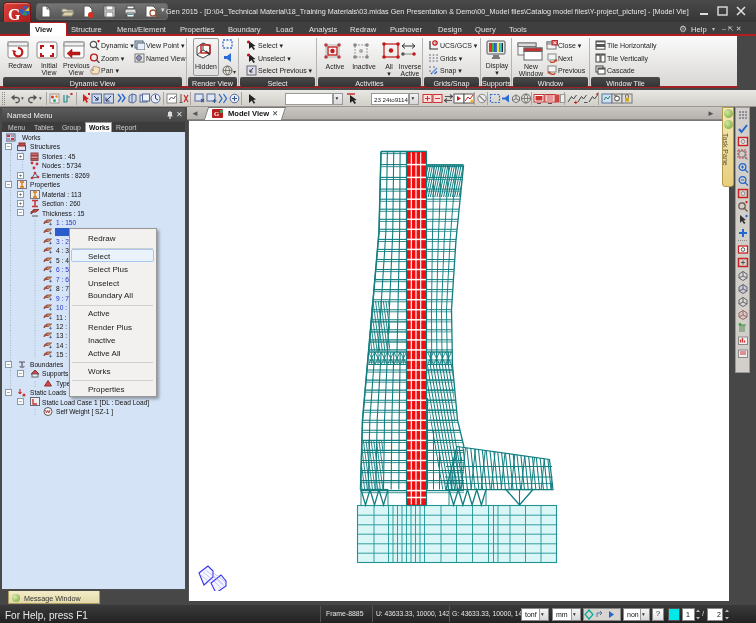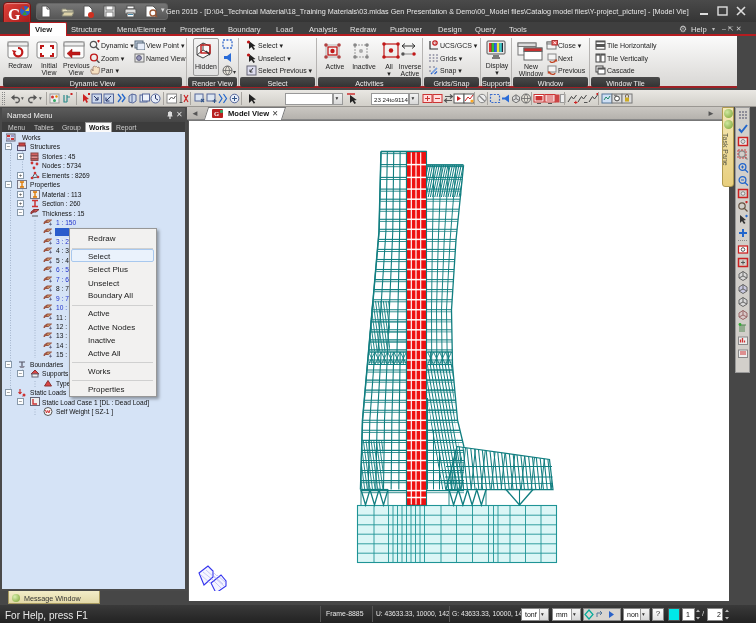--- a/index.html
+++ b/index.html
@@ -897,21 +897,21 @@
 <div class="abs" style="left:68.5px;top:228px;width:88px;height:168.5px;background:#f2f1f0;border:1px solid #979797;box-shadow:2px 2px 3px rgba(0,0,0,.35);"></div>
 <div class="tx" style="left:88px;top:233.6px;font-size:8px;color:#1a1a1a;">Redraw</div>
 <div class="abs" style="left:72px;top:247.5px;width:81px;height:1px;background:#d0d0d0;"></div>
 <div class="abs" style="left:71px;top:249.4px;width:83px;height:13px;background:#eaf2fc;border:1px solid #a8c8ee;border-radius:2px;"></div>
 <div class="tx" style="left:88px;top:251.9px;font-size:8px;color:#1a1a1a;">Select</div>
 <div class="tx" style="left:88px;top:265.3px;font-size:8px;color:#1a1a1a;">Select Plus</div>
 <div class="tx" style="left:88px;top:278.5px;font-size:8px;color:#1a1a1a;">Unselect</div>
 <div class="tx" style="left:88px;top:291.1px;font-size:8px;color:#1a1a1a;">Boundary All</div>
 <div class="abs" style="left:72px;top:304.5px;width:81px;height:1px;background:#d0d0d0;"></div>
 <div class="tx" style="left:88px;top:309.4px;font-size:8px;color:#1a1a1a;">Active</div>
-<div class="tx" style="left:88px;top:322.9px;font-size:8px;color:#1a1a1a;">Active Nodes</div>
+<div class="tx" style="left:88px;top:322.9px;font-size:8px;color:#1a1a1a;">Render Plus</div>
 <div class="tx" style="left:88px;top:336.0px;font-size:8px;color:#1a1a1a;">Inactive</div>
 <div class="tx" style="left:88px;top:348.7px;font-size:8px;color:#1a1a1a;">Active All</div>
 <div class="abs" style="left:72px;top:361.8px;width:81px;height:1px;background:#d0d0d0;"></div>
 <div class="tx" style="left:88px;top:366.9px;font-size:8px;color:#1a1a1a;">Works</div>
 <div class="abs" style="left:72px;top:380.2px;width:81px;height:1px;background:#d0d0d0;"></div>
 <div class="tx" style="left:88px;top:384.6px;font-size:8px;color:#1a1a1a;">Properties</div>
 <div class="abs" style="left:187px;top:107px;width:542px;height:13px;background:linear-gradient(#cac7c2,#b5b2ad);border-bottom:1px solid #888;"></div>
 <div class="tx" style="left:191px;top:109px;font-size:8px;color:#555;">◄</div>
 <div class="abs" style="left:206px;top:107px;width:78px;height:13px;background:#fff;border:1px solid #777;border-bottom:none;transform:skewX(-18deg);"></div>
 <div class="abs" style="left:212px;top:109px;width:11px;height:9px;background:#b82020;border-radius:1px;">

